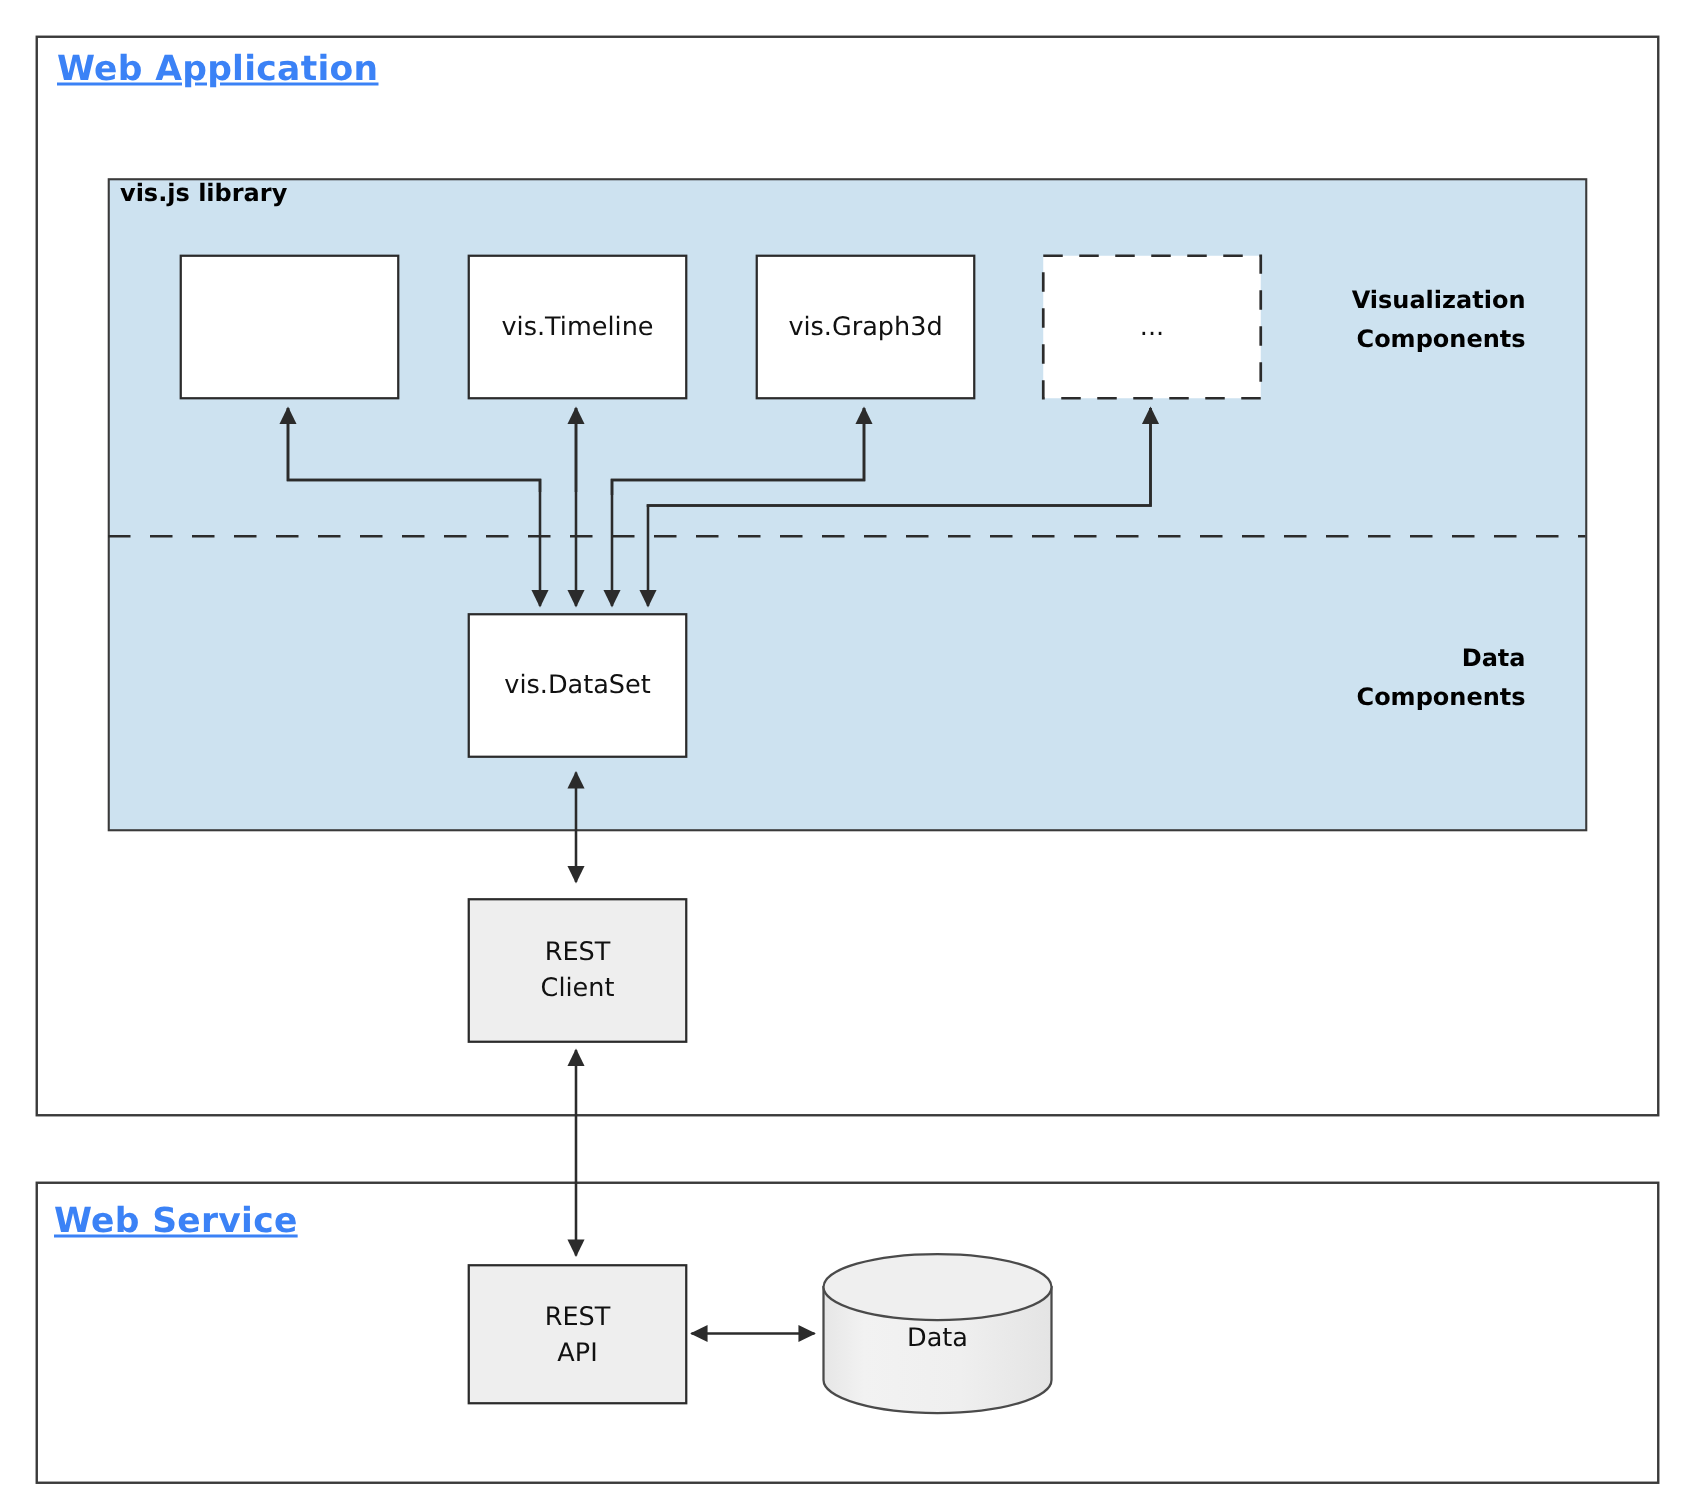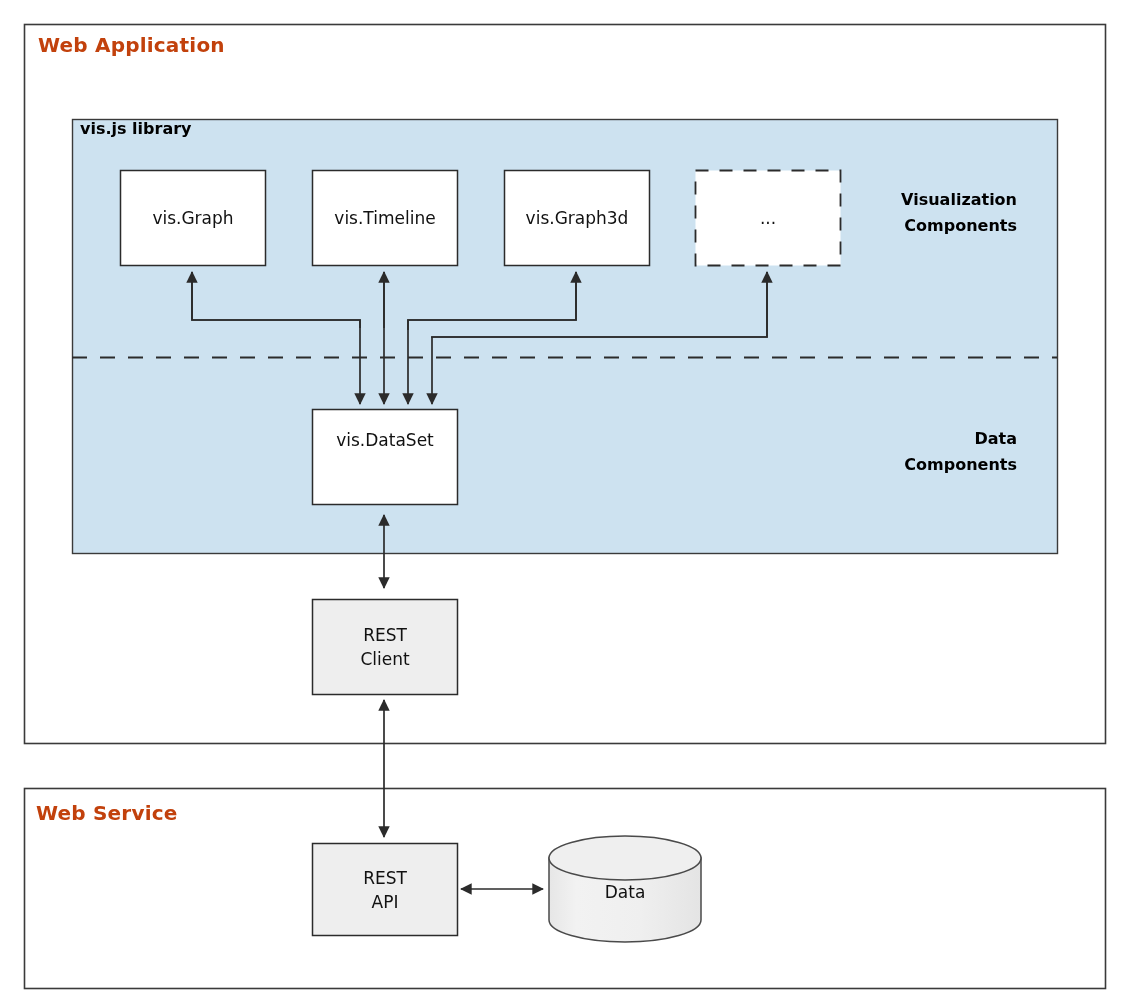--- a/index.html
+++ b/index.html
@@ -2,21 +2,21 @@
 <html><head>
 <meta charset="utf-8">
 <style>
   html,body{margin:0;padding:0;background:#ffffff;}
   body{width:1128px;height:1008px;position:relative;
        font-family:"DejaVu Sans","Liberation Sans",sans-serif;
        -webkit-font-smoothing:antialiased;}
   #stage{position:absolute;left:0;top:0;width:1128px;height:1008px;overflow:hidden;}
   svg#diagram{position:absolute;left:0;top:0;width:1128px;height:1008px;}
 
-  .frame-title{position:absolute;font-weight:bold;font-size:20px;color:#c2410c;letter-spacing:0.2px;white-space:nowrap;}
+  .frame-title{position:absolute;font-weight:bold;font-size:23px;color:#3b82f6;letter-spacing:0.2px;white-space:nowrap;text-decoration:underline;}
   .sub-title{position:absolute;font-weight:bold;font-size:16px;color:#000;white-space:nowrap;margin-top:31px;}
   .zone-label{position:absolute;font-weight:bold;font-size:16px;color:#000;text-align:right;line-height:26px;white-space:nowrap;margin-top:16px;}
 
   .node-label{position:absolute;display:flex;align-items:center;justify-content:center;
               font-size:17px;color:#111;text-align:center;line-height:24px;pointer-events:none;}
   .ellipsis{position:absolute;display:flex;align-items:center;justify-content:center;
             font-size:17px;color:#111;}
 </style>
 </head>
 <body>
@@ -85,29 +85,28 @@
   <div class="zone-label" style="left:717px;top:171px;width:300px;">
     <div>Visualization</div>
     <div>Components</div>
   </div>
 
   <div class="zone-label" style="left:717px;top:410px;width:300px;">
     <div>Data</div>
     <div>Components</div>
   </div>
 
-  <div class="node-label" style="left:120px;top:170px;width:146px;height:96px;">vis.Graph</div>
 
   <div class="node-label" style="left:312px;top:170px;width:146px;height:96px;">vis.Timeline</div>
 
   <div class="node-label" style="left:504px;top:170px;width:146px;height:96px;text-align:center;">vis.Graph3d</div>
 
   <div class="ellipsis" style="left:695px;top:170px;width:146px;height:96px;">...</div>
 
-  <div class="node-label" style="left:312px;top:392px;width:146px;height:96px;">vis.DataSet</div>
+  <div class="node-label" style="left:312px;top:409px;width:146px;height:96px;">vis.DataSet</div>
 
   <div class="node-label" style="left:312px;top:599px;width:146px;height:96px;flex-direction:column;">
     <div>REST</div>
     <div>Client</div>
   </div>
 
   <div class="node-label" style="left:312px;top:843px;width:146px;height:93px;flex-direction:column;">
     <div>REST</div>
     <div>API</div>
   </div>

